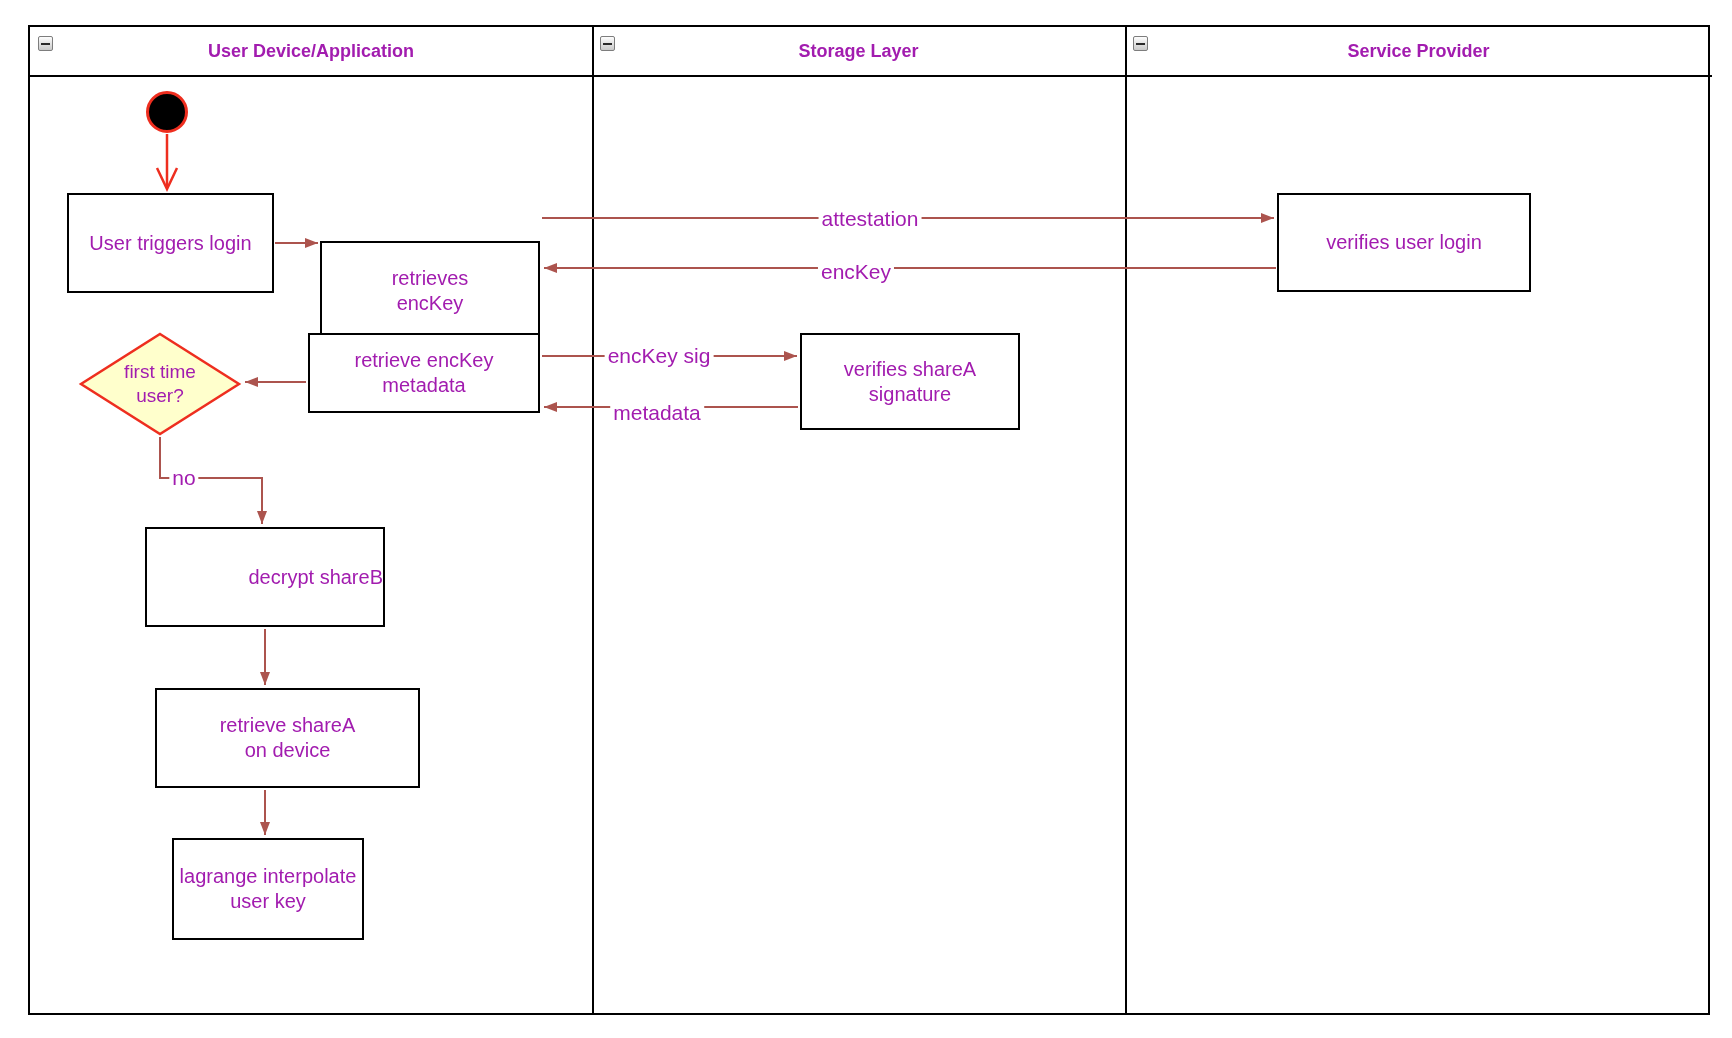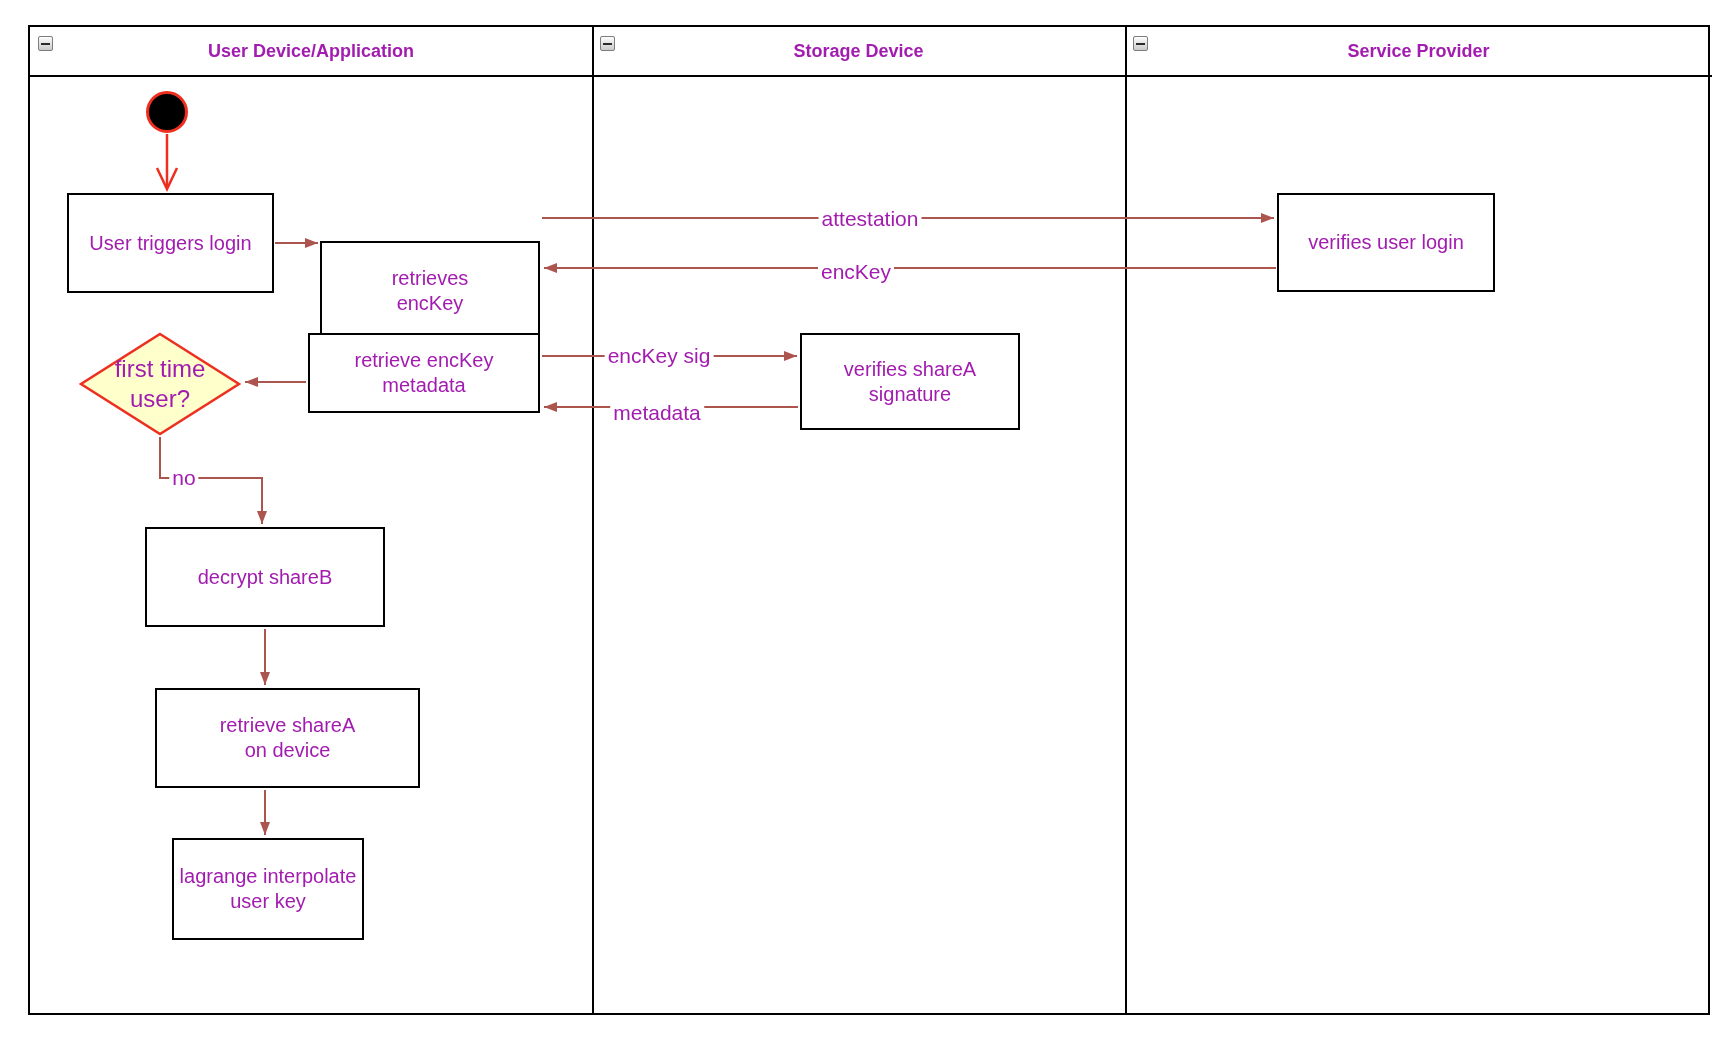--- a/index.html
+++ b/index.html
@@ -25,28 +25,28 @@
 
   
   .node{position:absolute;box-sizing:border-box;border:2px solid #000;background:#fff;
         display:flex;align-items:center;justify-content:center;text-align:center;
         font-size:20px;line-height:1.25;white-space:pre-line;z-index:3;}
   #n-start{position:absolute;left:146px;top:91px;width:42px;height:42px;box-sizing:border-box;
            border-radius:50%;background:#000;border:3px solid #ee2e1f;z-index:3;}
   #n-login{left:67px;top:193px;width:207px;height:100px;}
   #n-retr{left:320px;top:193px;width:220px;height:100px;margin-top:48px;}
   #n-meta{left:308px;top:333px;width:232px;height:80px;}
-  #n-decrypt{left:145px;top:527px;width:240px;height:100px;}
+  #n-decrypt{left:145px;top:527px;width:240px;height:100px;justify-content:flex-end;}
   #n-sharea{left:155px;top:688px;width:265px;height:100px;}
   #n-lagrange{left:172px;top:838px;width:192px;height:102px;}
   #n-versig{left:800px;top:333px;width:220px;height:97px;}
-  #n-verlogin{left:1277px;top:193px;width:218px;height:99px;}
+  #n-verlogin{left:1277px;top:193px;width:254px;height:99px;}
   #n-diamond{position:absolute;left:78px;top:331px;width:164px;height:106px;z-index:3;}
   #n-diamond .dtext{position:absolute;inset:0;display:flex;align-items:center;justify-content:center;
-                    text-align:center;font-size:24px;line-height:1.25;white-space:pre-line;}
+                    text-align:center;font-size:19px;line-height:1.25;white-space:pre-line;}
 
   
   .edge-label{position:absolute;transform:translate(-50%,-50%);background:#fff;padding:0 3px;
               font-size:21px;white-space:nowrap;z-index:4;}
   #lbl-attestation{left:870px;top:219px;}
   #lbl-enckey{left:856px;top:272px;}
   #lbl-encsig{left:659px;top:356px;}
   #lbl-metadata{left:657px;top:413px;}
   #lbl-no{left:184px;top:478px;}
 </style>
@@ -59,21 +59,21 @@
     <div class="lane-hd" id="hd1">
       <span class="collapse">
           <span class="minus"></span>
         </span>
       <span>User Device/Application</span>
     </div>
     <div class="lane-hd" id="hd2">
       <span class="collapse">
           <span class="minus"></span>
         </span>
-      <span>Storage Device</span>
+      <span>Storage Layer</span>
     </div>
     <div class="lane-hd" id="hd3">
       <span class="collapse">
           <span class="minus"></span>
         </span>
       <span>Service Provider</span>
     </div>
     <div class="vsep" id="sep1"></div>
     <div class="vsep" id="sep2"></div>
   </div>

